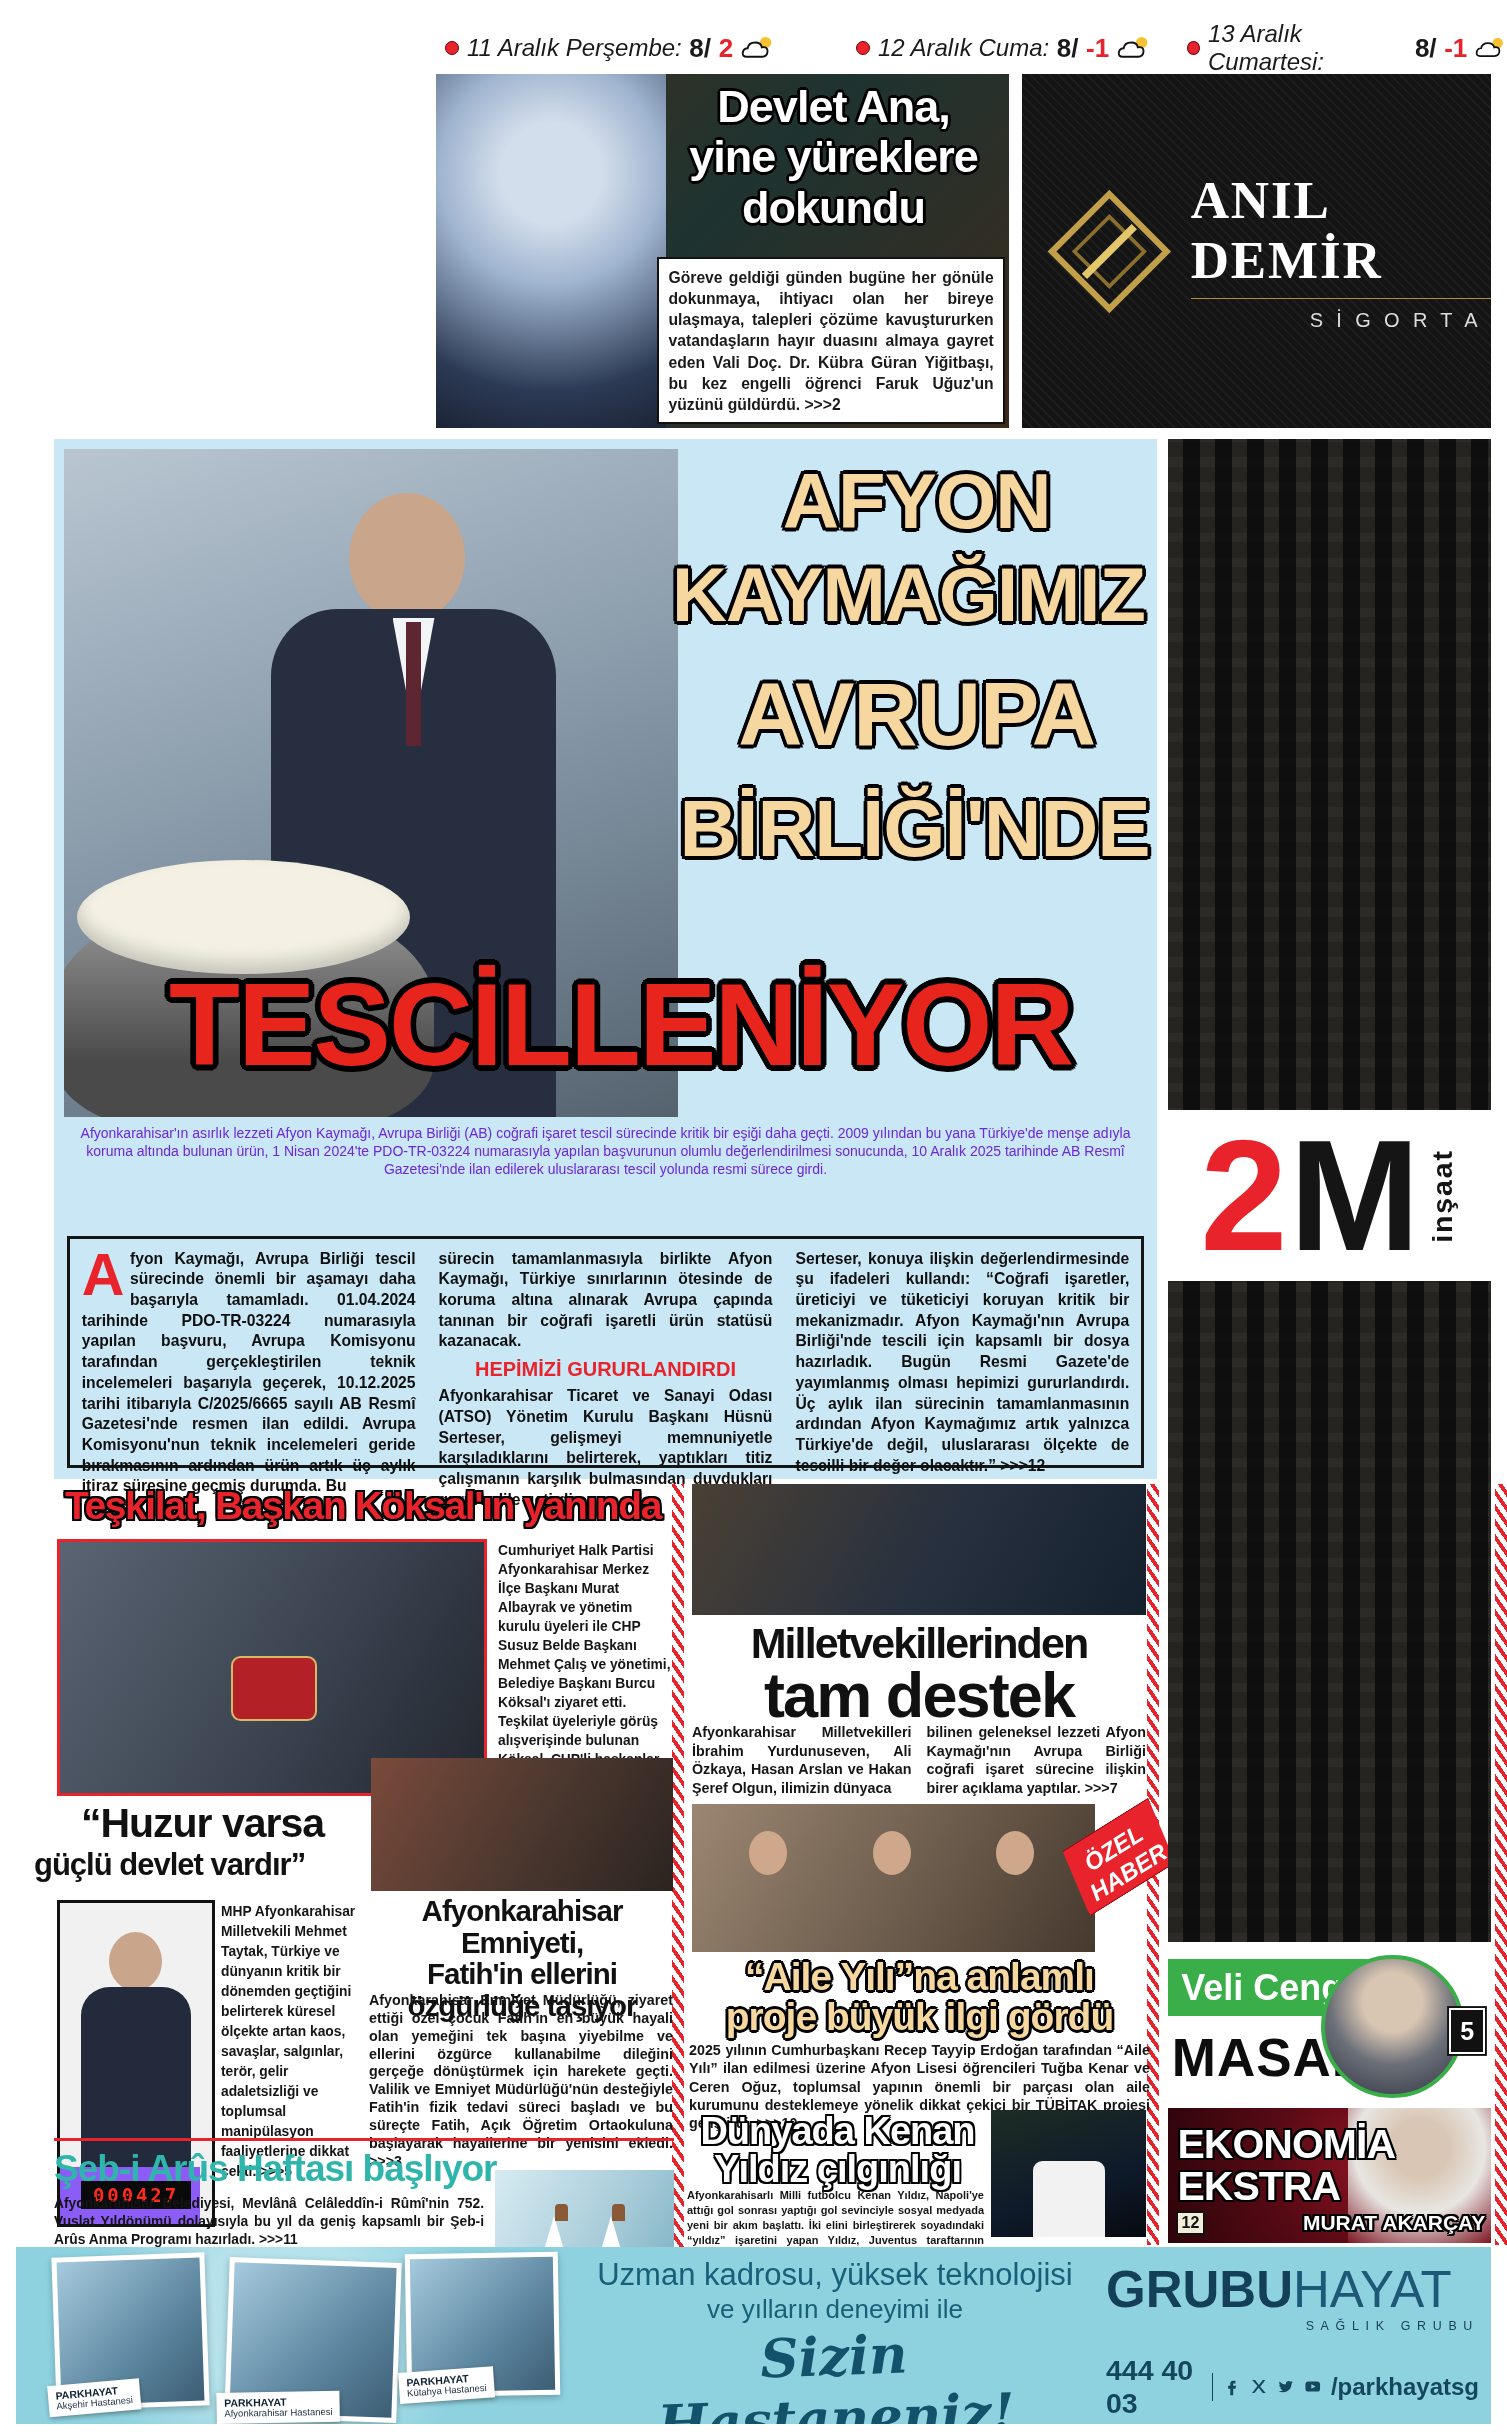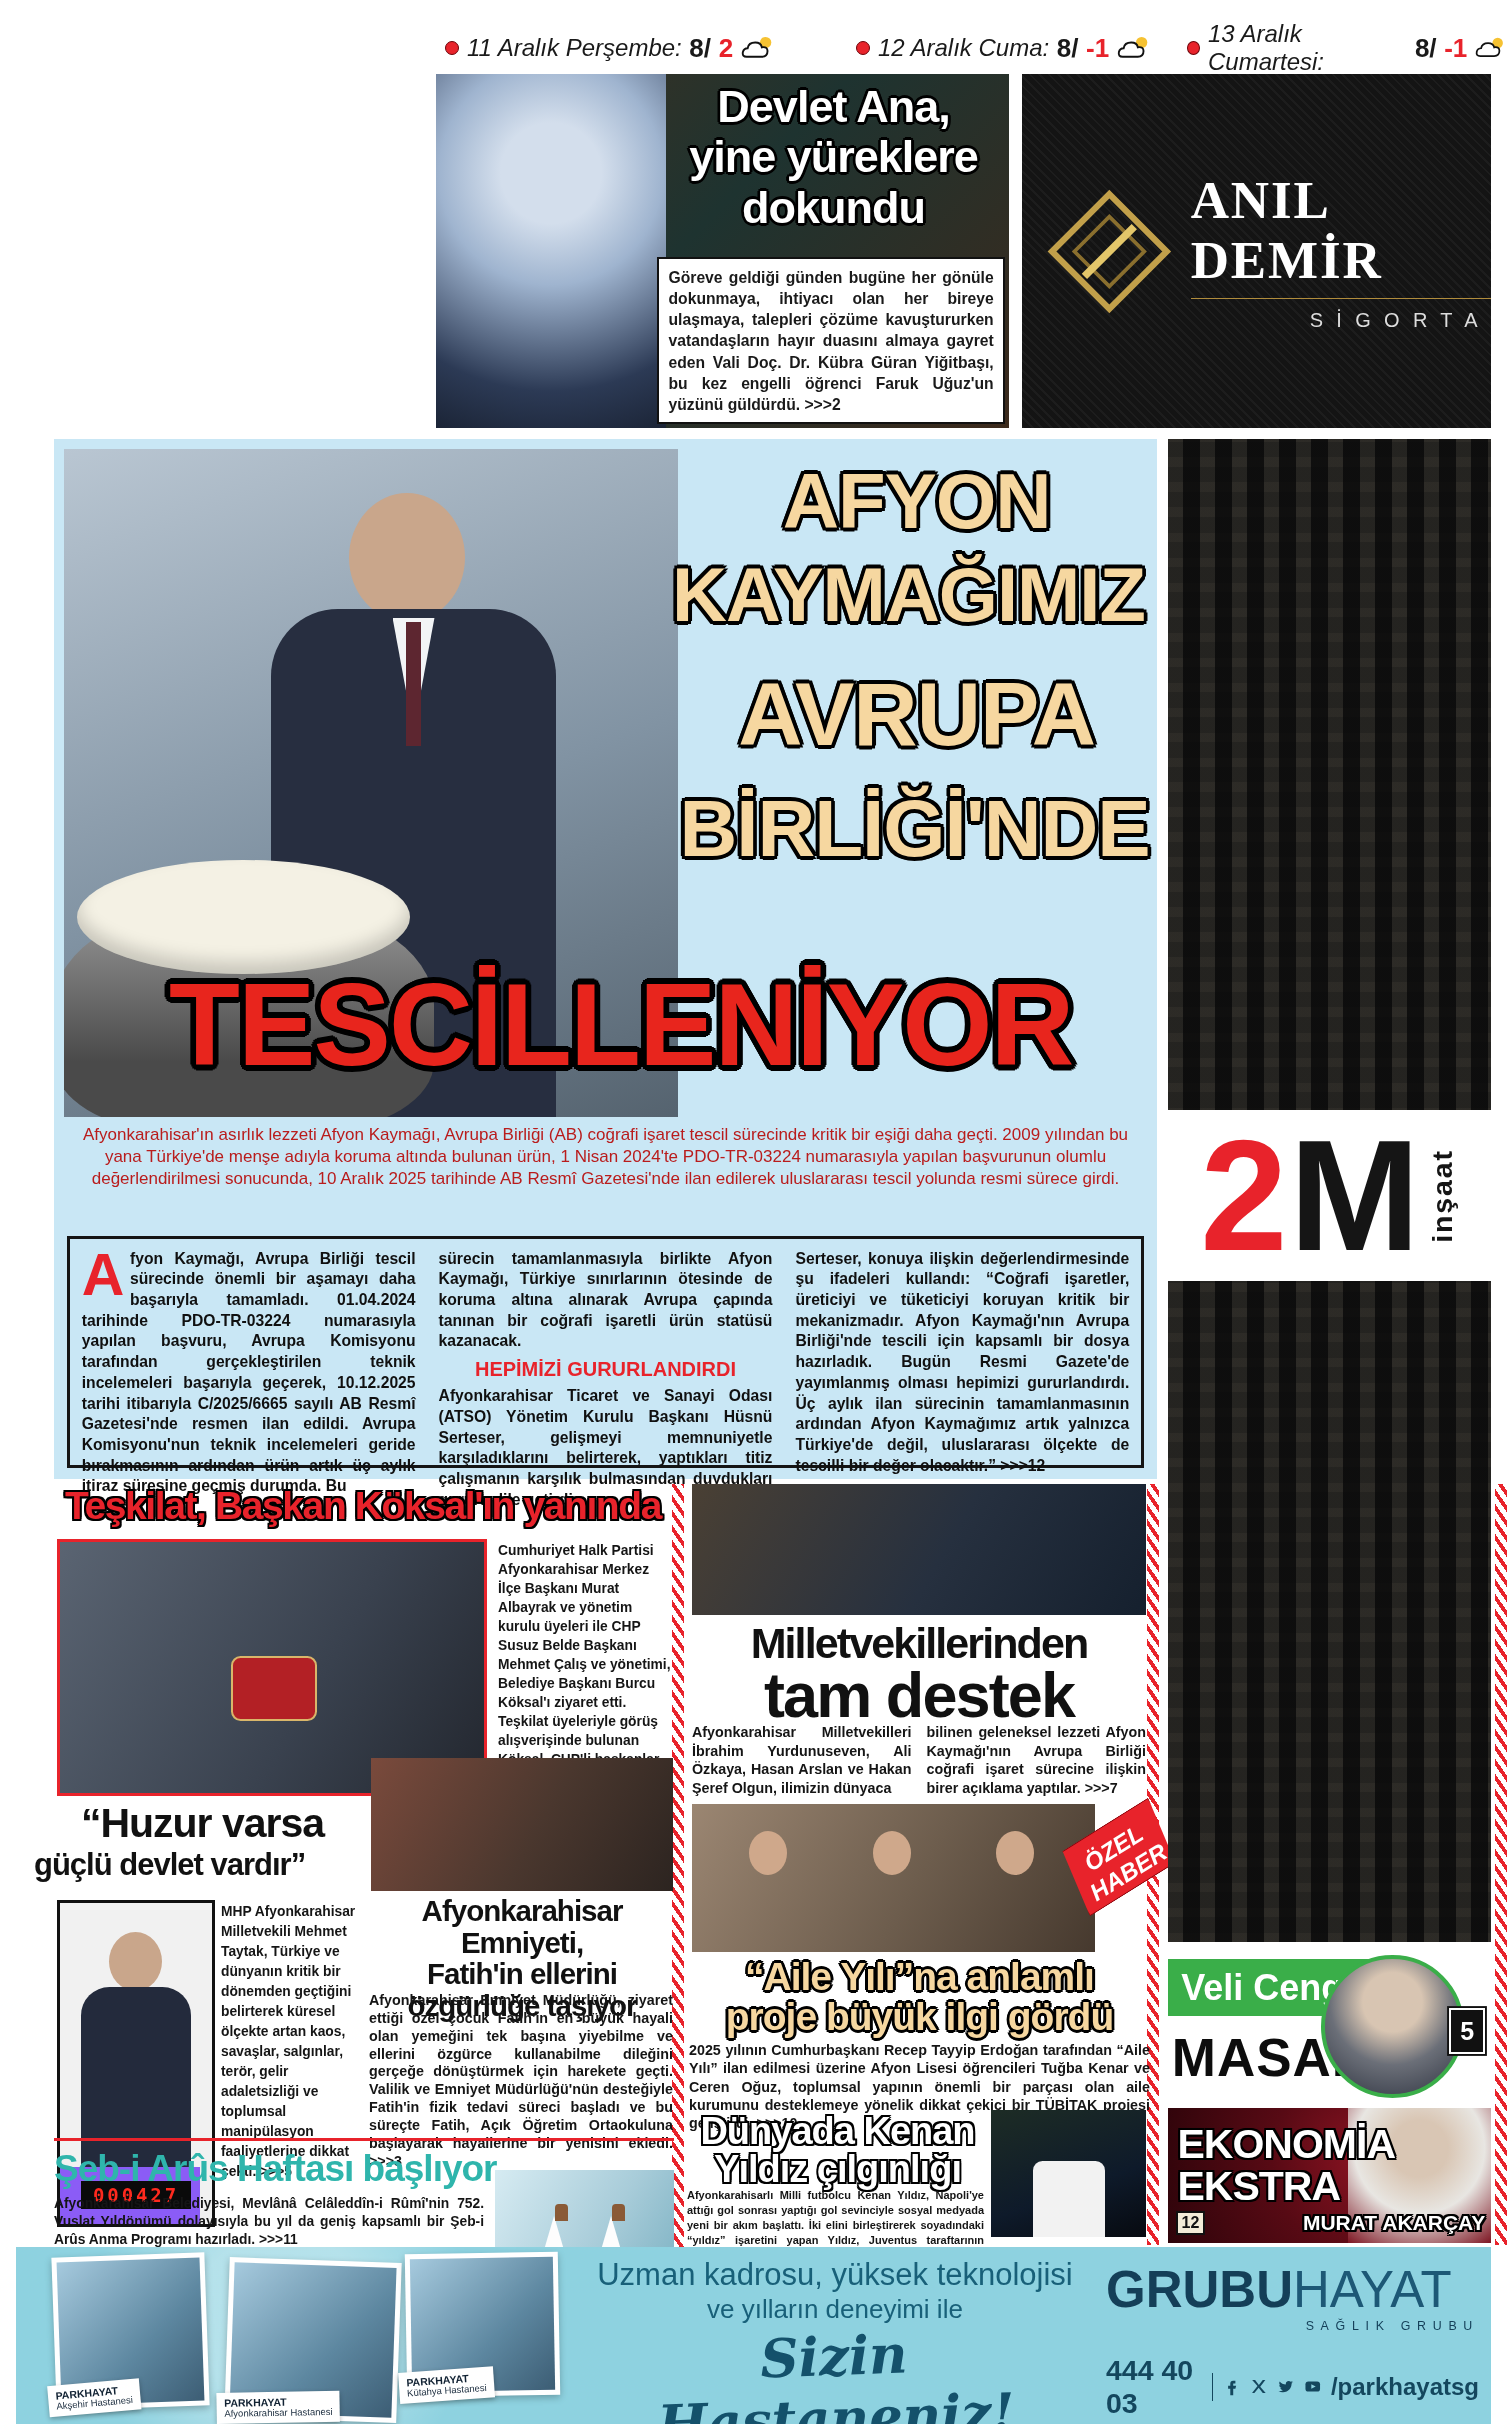--- a/index.html
+++ b/index.html
@@ -63,22 +63,22 @@
   .pot{position:absolute;left:-9.5px;bottom:-13.3px;width:380px;height:228px;
         background:linear-gradient(#9a9a9a,#4a4a4a 70%);border-radius:45% 45% 30% 30%;}
   .cream{position:absolute;left:13.3px;bottom:143px;width:333px;height:114px;background:#f4f1e4;
         border-radius:50%;box-shadow:inset 0 -11.4px 17px rgba(0,0,0,.18);}
   .k{position:absolute;text-align:center;font-weight:bold;color:#f6d7a0;letter-spacing:-1px;}
   .k1{left:628px;right:5.7px;top:17px;font-size:78px;}
   .k2{left:618px;right:12px;top:112px;font-size:76px;}
   .k3{left:628px;right:5.7px;top:224px;font-size:89px;}
   .k4{left:618px;right:0;top:344px;font-size:80px;}
   .k5{left:38px;right:7.6px;top:519px;font-size:116px;color:#e8251d;letter-spacing:-1.9px;}
-  .lede{position:absolute;left:13.3px;right:13.3px;top:685px;text-align:center;font-size:17px;
-        line-height:1.3;color:#b91c1c;}
+  .lede{position:absolute;left:13.3px;right:13.3px;top:685px;text-align:center;font-size:14px;
+        line-height:1.3;color:#6d28d9;}
   .main-box{position:absolute;left:13.3px;right:13.3px;top:797px;bottom:11.4px;border:3.8px solid #151515;
         display:flex;box-sizing:border-box;padding:9.5px 11.4px;gap:23px;}
   .mcol{flex:1;font-size:15.7px;font-weight:bold;line-height:1.32;text-align:justify;color:#101010;}
   .dropcap{float:left;color:#e8232b;font-size:59px;line-height:.8;font-weight:bold;padding:3.8px 5.7px 0 0;}
   .subhead{color:#e8232b;text-align:center;font-size:20px;font-weight:bold;margin:3.8px 0;}
   
   .hatch{width:12.4px;background:repeating-linear-gradient(55deg,#e8232b 0 3.8px,#fff 3.8px 8.6px);}
   
   .tes-h{left:54px;top:1484px;width:618px;text-align:center;color:#e8232b;font-weight:bold;
         font-size:39px;letter-spacing:-1.4px;}

